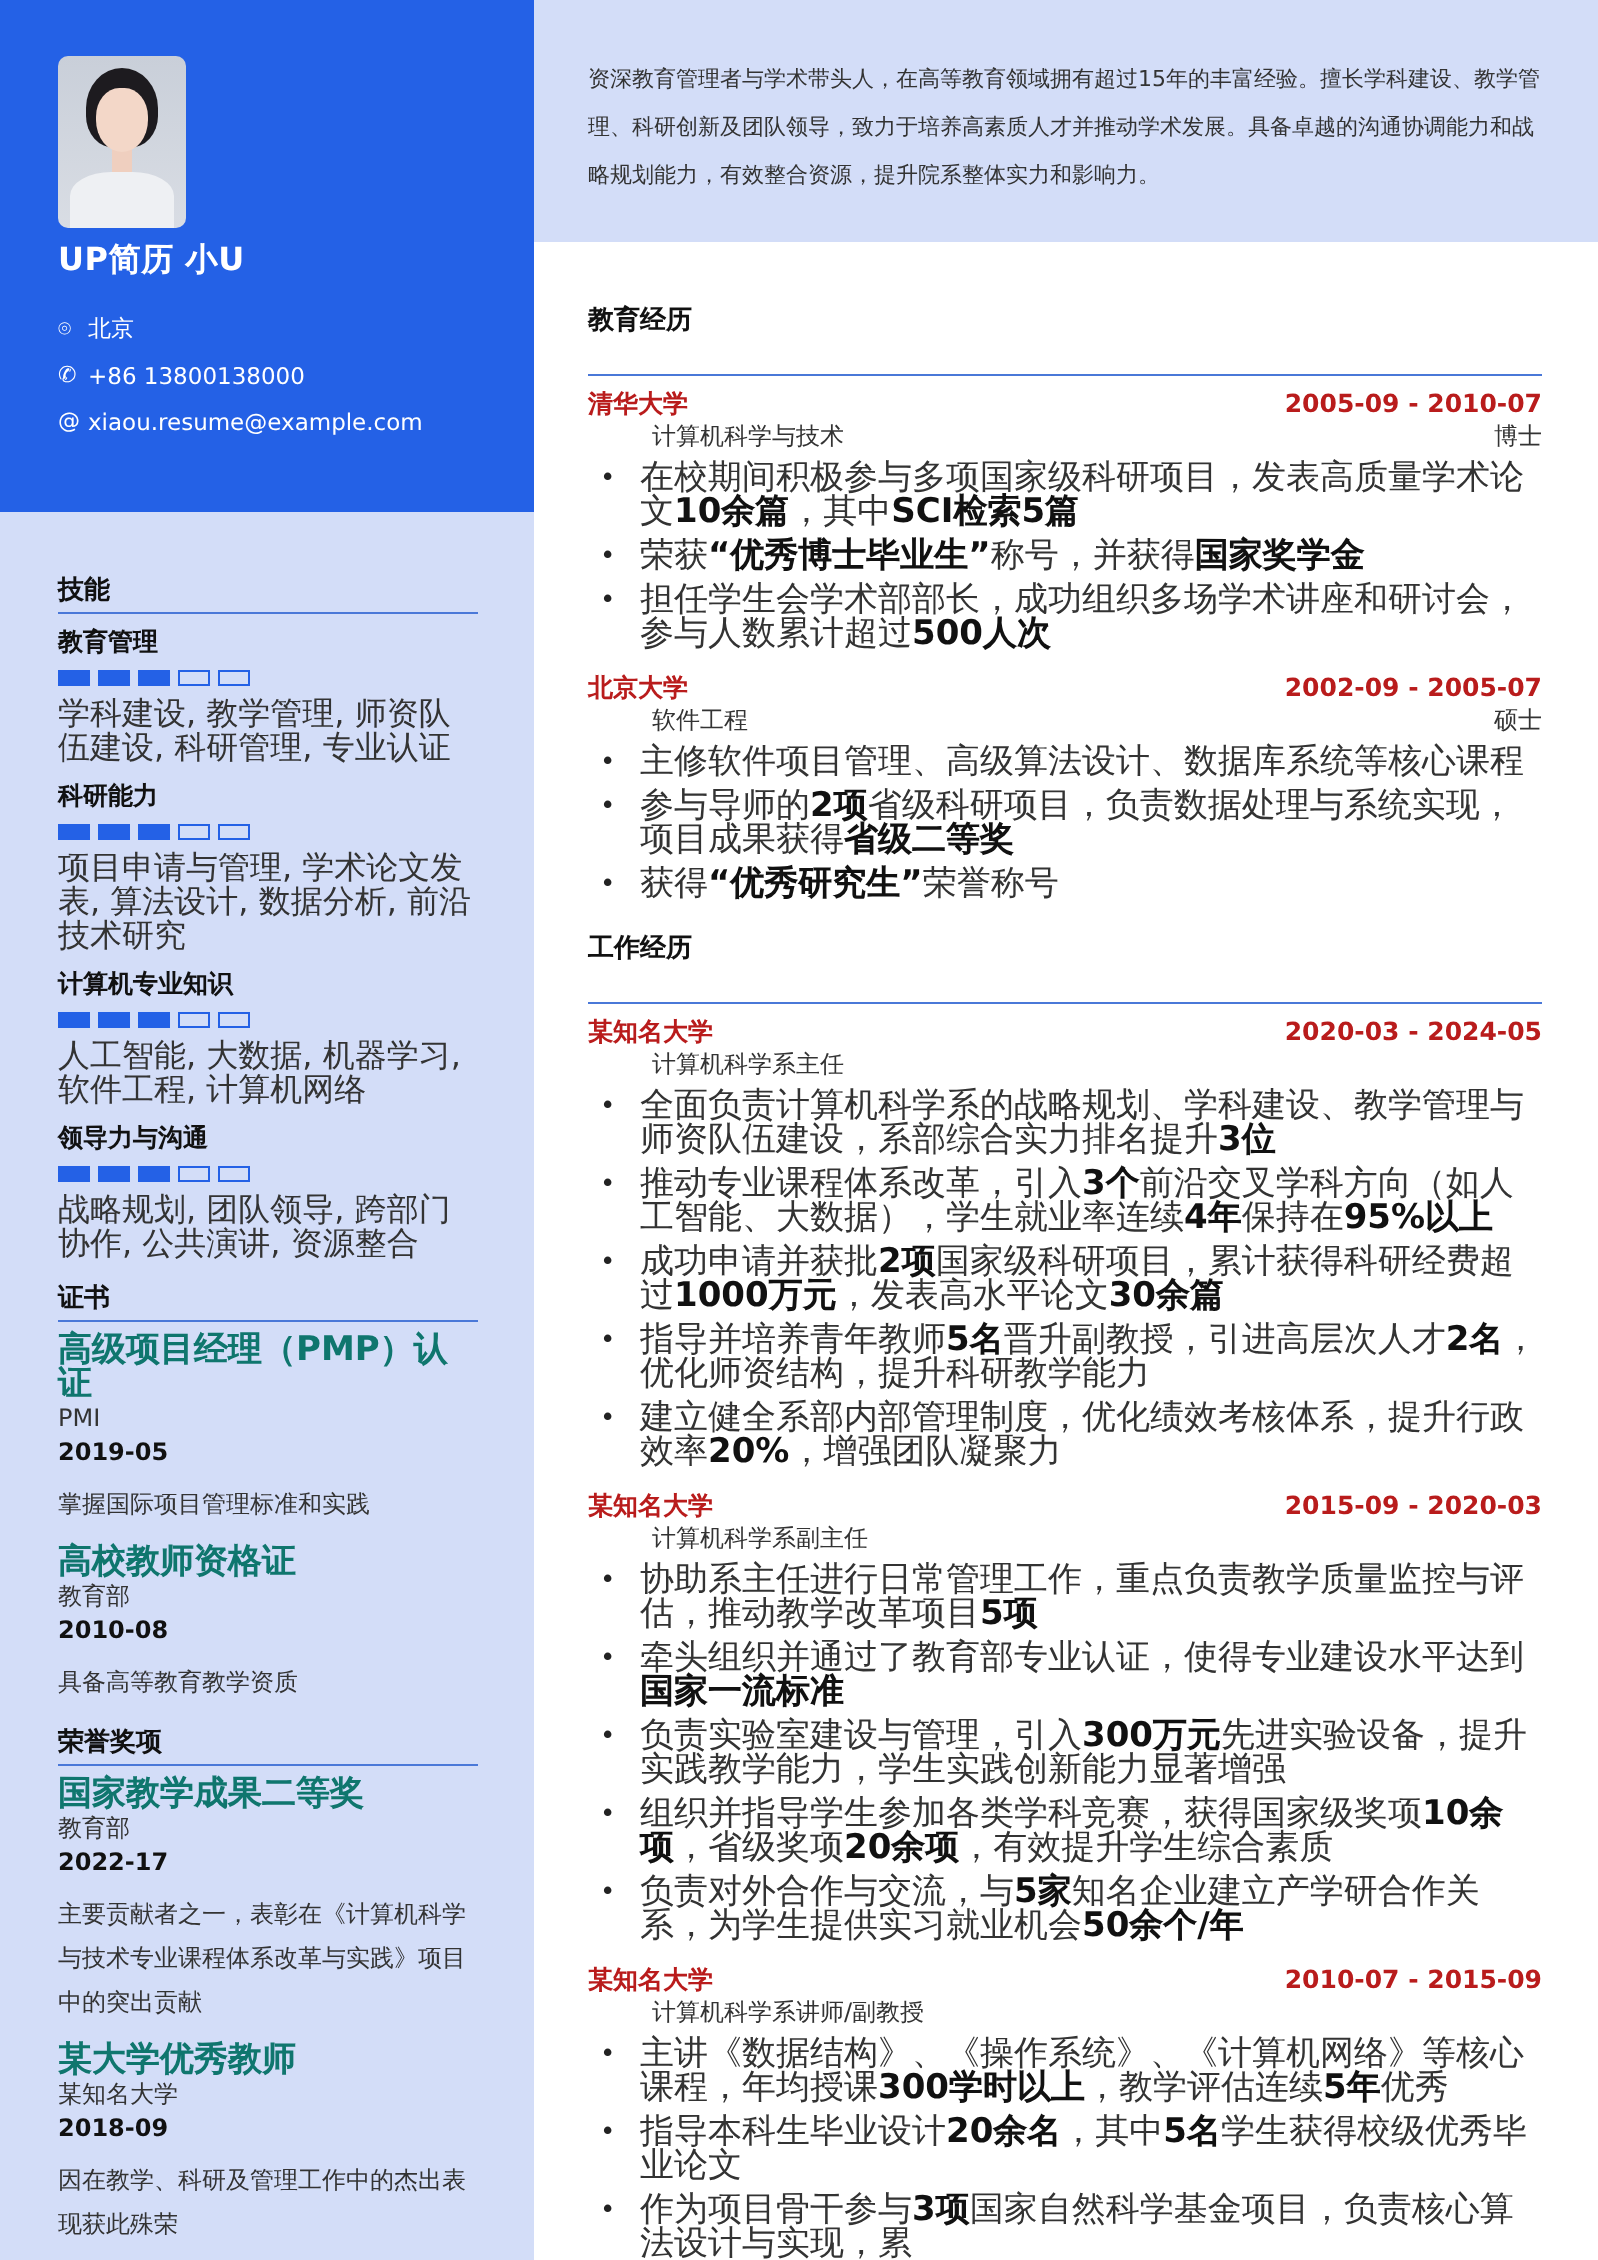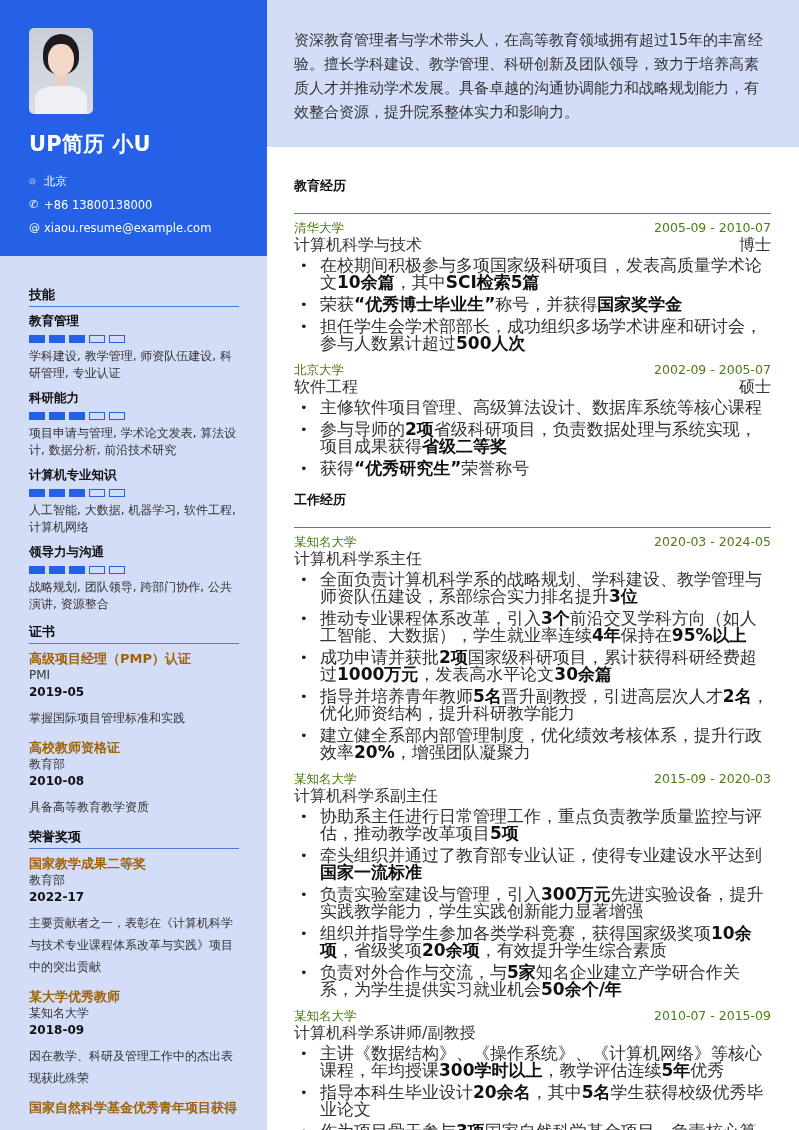--- a/index.html
+++ b/index.html
@@ -6,48 +6,48 @@
   html, body { width: 799px; height: 1130px; overflow: hidden; background: #ffffff; }
   body { font-family: "DejaVu Sans", "Liberation Sans", sans-serif; color: #222; position: relative; }
 
   .sidebar { position: absolute; left: 0; top: 0; width: 267px; height: 1130px; background: #d3ddf8; overflow: hidden; }
   .profile { background: #2461e6; height: 256px; padding: 28px 29px 0 29px; color: #fff; }
   .photo { width: 64px; height: 86px; border-radius: 5px; overflow: hidden; background: linear-gradient(180deg,#c9cfd9 0%,#d9dde4 100%); position: relative; }
   .photo .hair { position: absolute; left: 14px; top: 6px; width: 36px; height: 40px; border-radius: 50% 50% 40% 40%; background: #1d1b1f; }
   .photo .face { position: absolute; left: 19px; top: 16px; width: 26px; height: 32px; border-radius: 45% 45% 50% 50%; background: #f3d7c8; }
   .photo .body { position: absolute; left: 6px; top: 58px; width: 52px; height: 30px; border-radius: 40% 40% 0 0; background: #eef0f3; }
   .photo .neck { position: absolute; left: 27px; top: 46px; width: 10px; height: 14px; background: #efcfbf; }
-  .name { font-size: 21px; font-weight: bold; margin-top: 16px; letter-spacing: 0.3px; }
+  .name { font-size: 16px; font-weight: bold; margin-top: 6px; letter-spacing: 0.3px; }
   .contact { margin-top: 12px; font-size: 11.5px; }
   .contact-row { display: flex; align-items: center; height: 23px; }
   .contact-row .ic { width: 15px; font-size: 11px; display: inline-block; }
 
   .side-body { padding: 30px 28px 0 29px; }
   .side-title { font-size: 13px; font-weight: bold; border-bottom: 1.5px solid #4a78d8; padding-bottom: 2px; margin-bottom: 6px; color: #111; }
   .skill { margin-bottom: 8px; }
   .skill-name { font-size: 12.5px; font-weight: bold; color: #111; margin-bottom: 5px; }
   .bars { display: flex; gap: 4px; margin-bottom: 5px; }
   .bar { width: 16px; height: 8px; border: 1px solid #2461e6; }
   .bar.on { background: #2461e6; }
   .bar.off { background: transparent; }
-  .skill-desc { font-size: 12px; line-height: 17px; color: #333; }
+  .skill-desc { font-size: 16px; line-height: 17px; color: #333; }
   .section { margin-top: 10px; }
   .cert { margin-bottom: 10px; }
-  .cert-name { font-size: 13px; font-weight: bold; color: #a16207; line-height: 17px; }
+  .cert-name { font-size: 17px; font-weight: bold; color: #0f766e; line-height: 17px; }
   .cert-issuer { font-size: 12px; color: #333; line-height: 17px; }
   .cert-date { font-size: 12px; font-weight: bold; color: #111; line-height: 17px; }
   .cert-desc { font-size: 12px; color: #333; line-height: 22px; margin-top: 6px; }
 
   .main { position: absolute; left: 267px; top: 0; width: 532px; height: 1130px; }
-  .summary { background: #d3ddf8; height: 147px; padding: 28px 28px 0 27px; font-size: 15px; line-height: 24px; color: #333; }
+  .summary { background: #d3ddf8; height: 121px; padding: 28px 28px 0 27px; font-size: 11px; line-height: 24px; color: #333; }
   .content { padding: 30px 28px 0 27px; }
   .sec-title { font-size: 13px; font-weight: bold; color: #111; border-bottom: 1.5px solid #4a78d8; padding-bottom: 18px; margin-bottom: 6px; }
   .entry { margin-bottom: 10px; }
-  .entry-head { display: flex; justify-content: space-between; font-size: 12.5px; font-weight: normal; color: #4d7c0f; line-height: 16px; gap: 25px; }
-  .entry-sub { display: flex; justify-content: space-between; font-size: 16px; color: #333; line-height: 17px; margin-bottom: 4px; }
+  .entry-head { display: flex; justify-content: space-between; font-size: 12.5px; font-weight: bold; color: #b91c1c; line-height: 16px; gap: 25px; }
+  .entry-sub { display: flex; justify-content: space-between; font-size: 12px; color: #333; line-height: 17px; margin-bottom: 4px; margin-left: 32px; }
   ul.bullets { list-style: none; }
   ul.bullets li { position: relative; padding-left: 26px; font-size: 17px; line-height: 17px; color: #333; margin-bottom: 5px; }
   ul.bullets li::before { content: "•"; position: absolute; left: 6px; top: 0; color: #222; font-size: 13px; }
   b { color: #111; }
 </style>
 </head>
 <body>
 
 <div class="sidebar">
   <div class="profile">

